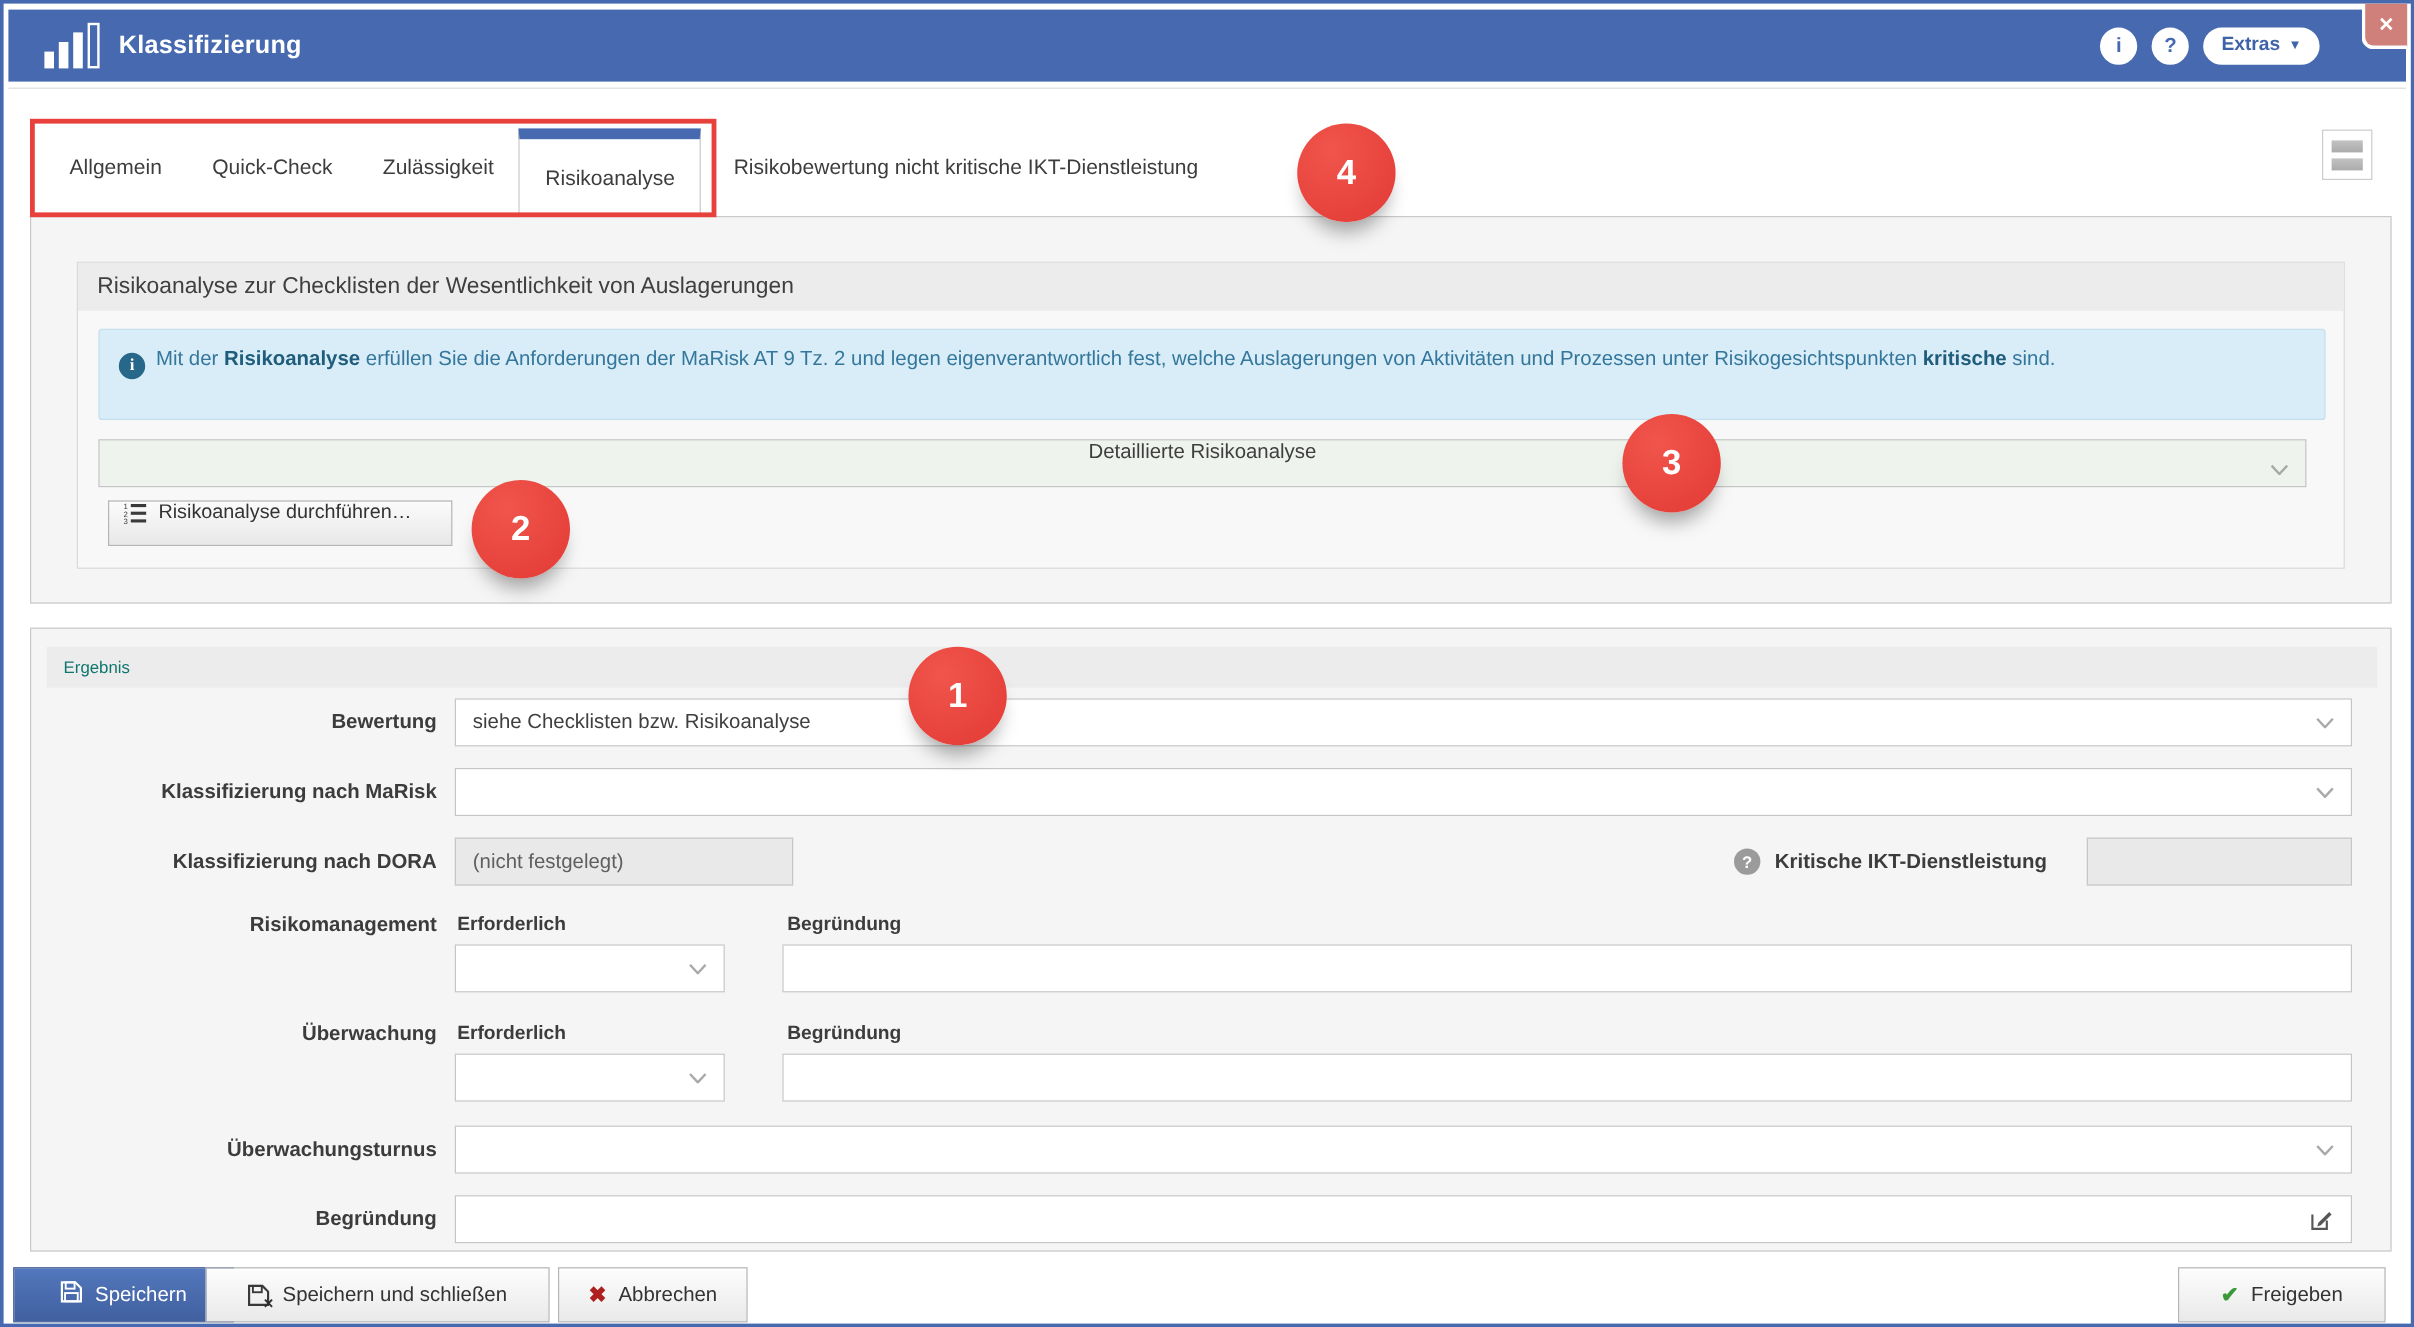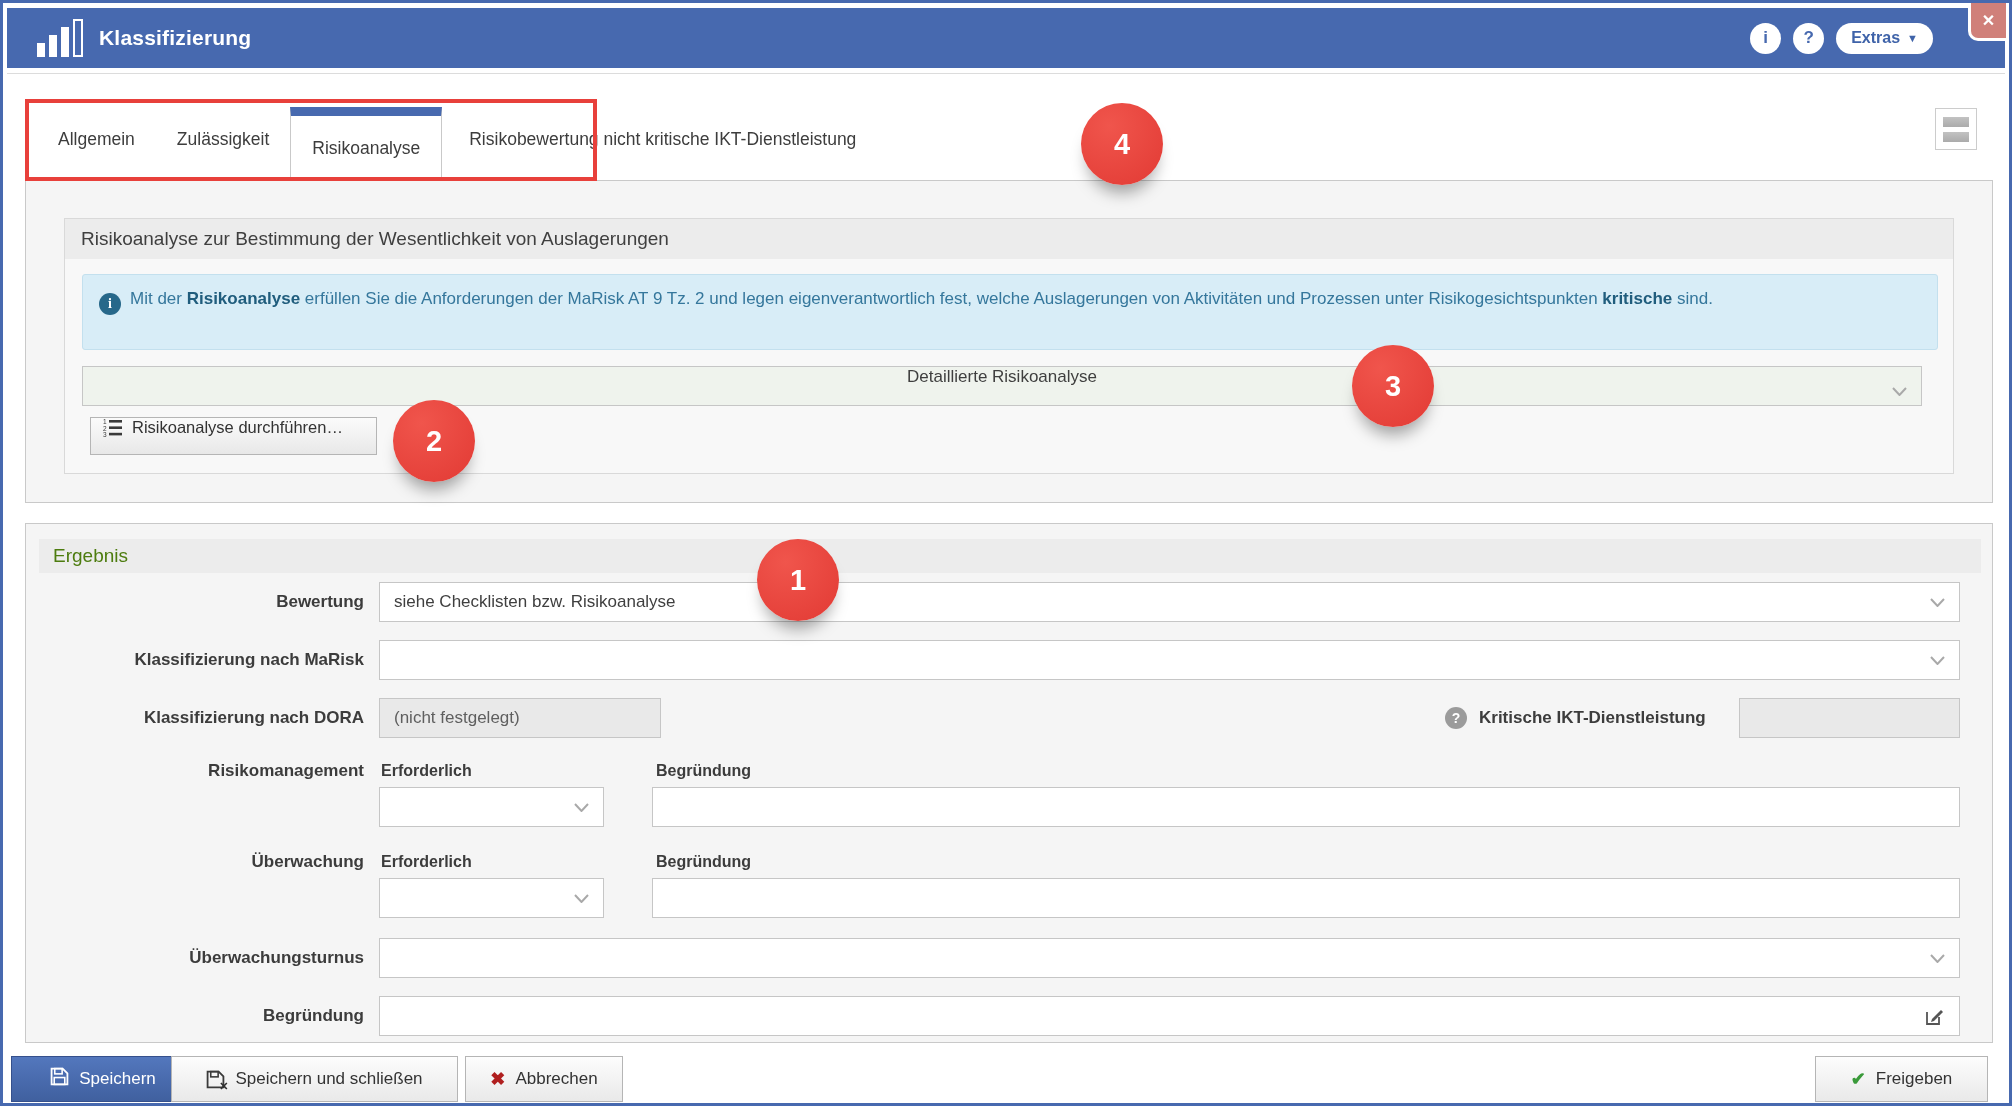--- a/index.html
+++ b/index.html
@@ -42,21 +42,21 @@
   .info-box{position:absolute;left:17px;top:55px;width:1856px;height:76px;background:#d8edf7;border:1px solid #c3e0ee;border-radius:3px;box-sizing:border-box;color:#35779c;font-size:17px;line-height:28px;padding:10px 16px;}
   .info-box .b{font-weight:700;color:#205d7d;}
   .info-icon{display:inline-flex;width:22px;height:22px;border-radius:50%;background:#27688a;color:#fff;align-items:center;justify-content:center;font-size:14px;font-weight:700;font-family:"Liberation Serif",serif;vertical-align:-4px;margin-right:9px;}
 
   .selectbox{position:absolute;display:flex;align-items:center;background:#fff;border:1px solid #c6c6c6;box-sizing:border-box;height:40px;font-size:17px;color:#3f3f3f;padding:0 14px;cursor:pointer;}
   .selectbox .chev{margin-left:auto;display:flex;align-items:center;}
   .analysis-select{left:17px;top:147px;width:1840px;background:#eff3ed;flex-direction:column;}
   .run-btn{position:absolute;left:25px;top:198px;width:287px;height:38px;background:linear-gradient(#fbfbfb,#e8e8e8);border:1px solid #b5b5b5;box-sizing:border-box;display:flex;gap:10px;padding:0 12px;font-size:16.5px;color:#333;cursor:pointer;}
 
   
-  .ergebnis-header{position:absolute;left:13px;top:15px;width:1942px;height:34px;background:#ececec;display:flex;align-items:center;padding-left:14px;font-size:19px;color:#4d7c0f;box-sizing:border-box;}
+  .ergebnis-header{position:absolute;left:13px;top:15px;width:1942px;height:34px;background:#ececec;display:flex;align-items:center;padding-left:14px;font-size:14px;color:#0f766e;box-sizing:border-box;}
   .flabel{position:absolute;left:0;width:338px;text-align:right;font-size:17px;font-weight:700;color:#3c3c3c;}
   .sublabel{position:absolute;font-size:16px;font-weight:700;color:#3c3c3c;height:20px;line-height:20px;}
   .input{position:absolute;background:#fff;border:1px solid #c6c6c6;box-sizing:border-box;height:40px;font-size:17px;color:#4a4a4a;display:flex;align-items:center;padding:0 14px;}
   .input.disabled{background:#e9e9e9;color:#5f5f5f;cursor:default;}
   .help-circle{position:absolute;width:22px;height:22px;border-radius:50%;background:#9b9b9b;color:#fff;font-size:14px;font-weight:700;display:flex;align-items:center;justify-content:center;}
   .ikt-label{position:absolute;font-size:17px;font-weight:700;color:#3c3c3c;}
   .edit-icon{margin-left:auto;display:flex;cursor:pointer;}
 
   
   .footer-btn{position:absolute;top:1053px;height:46px;display:flex;align-items:center;justify-content:center;gap:10px;font-size:17px;box-sizing:border-box;cursor:pointer;}
@@ -85,32 +85,33 @@
         <span>Extras</span>
         <span class="extras-caret">▼</span>
       </div>
     </div>
   </div>
   <div class="close-btn">✕</div>
   <div class="header-underline"></div>
 
   <div class="tabs">
     <div class="tab">Allgemein</div>
+    <div class="tab">Quick-Check</div>
     <div class="tab">Zulässigkeit</div>
     <div class="tab active">Risikoanalyse</div>
     <div class="tab long">Risikobewertung nicht kritische IKT-Dienstleistung</div>
   </div>
   <div class="layout-btn">
     <div class="bar"></div>
       <div class="bar"></div>
   </div>
 
   <div class="panel panel1">
     <div class="section-box">
-      <div class="section-header">Risikoanalyse zur Bestimmung der Wesentlichkeit von Auslagerungen</div>
+      <div class="section-header">Risikoanalyse zur Checklisten der Wesentlichkeit von Auslagerungen</div>
       <div class="info-box">
         <span class="info-icon">i</span><span><span>Mit der </span><span class="b">Risikoanalyse</span><span> erfüllen Sie die Anforderungen der MaRisk AT 9 Tz. 2 und legen eigenverantwortlich fest, welche Auslagerungen von Aktivitäten und Prozessen unter Risikogesichtspunkten </span><span class="b">kritische</span><span> sind.</span></span>
       </div>
       <div class="selectbox analysis-select">
         <span>Detaillierte Risikoanalyse</span>
         <span class="chev">
           <svg width="15" height="9" viewBox="0 0 15 9">
               <polyline points="1,1 7.5,8 14,1" fill="none" stroke="#a9a9a9" stroke-width="2"></polyline>
             </svg>
         </span>

